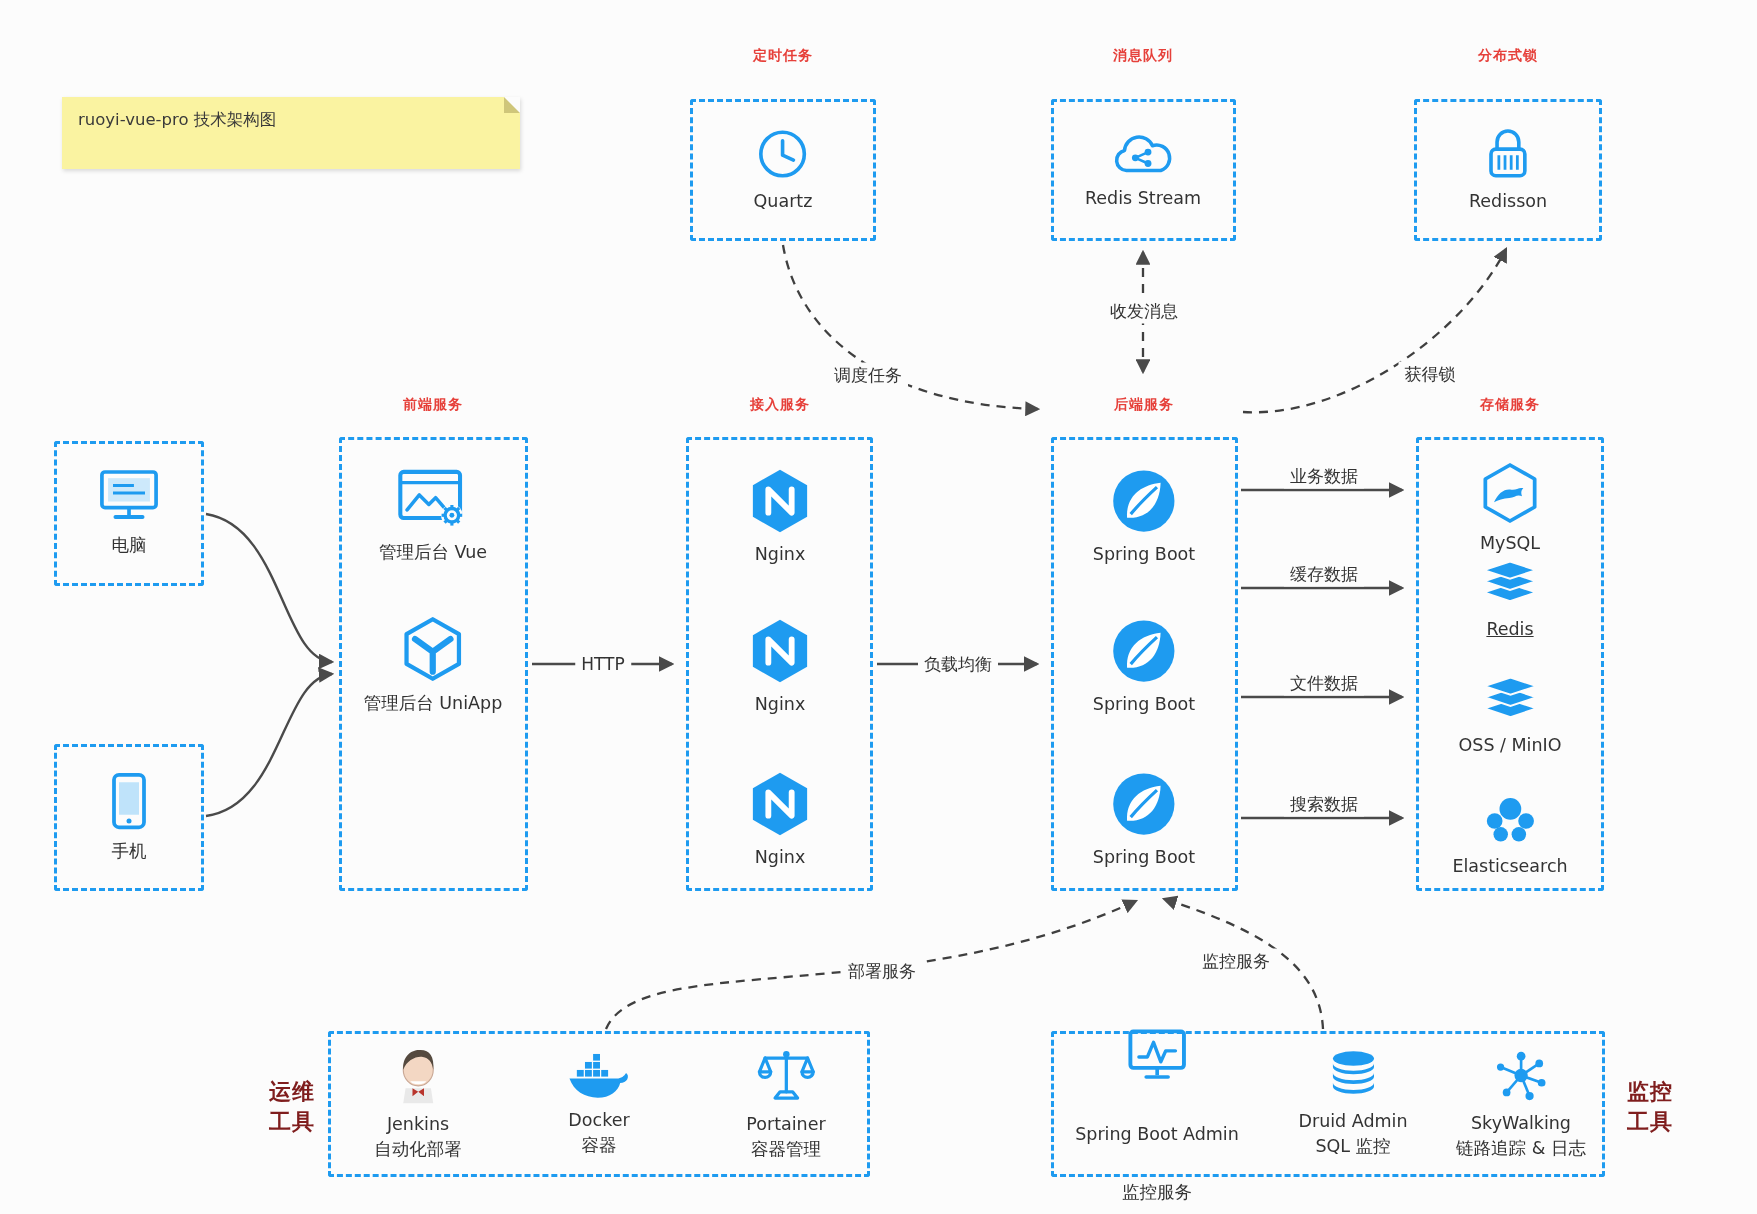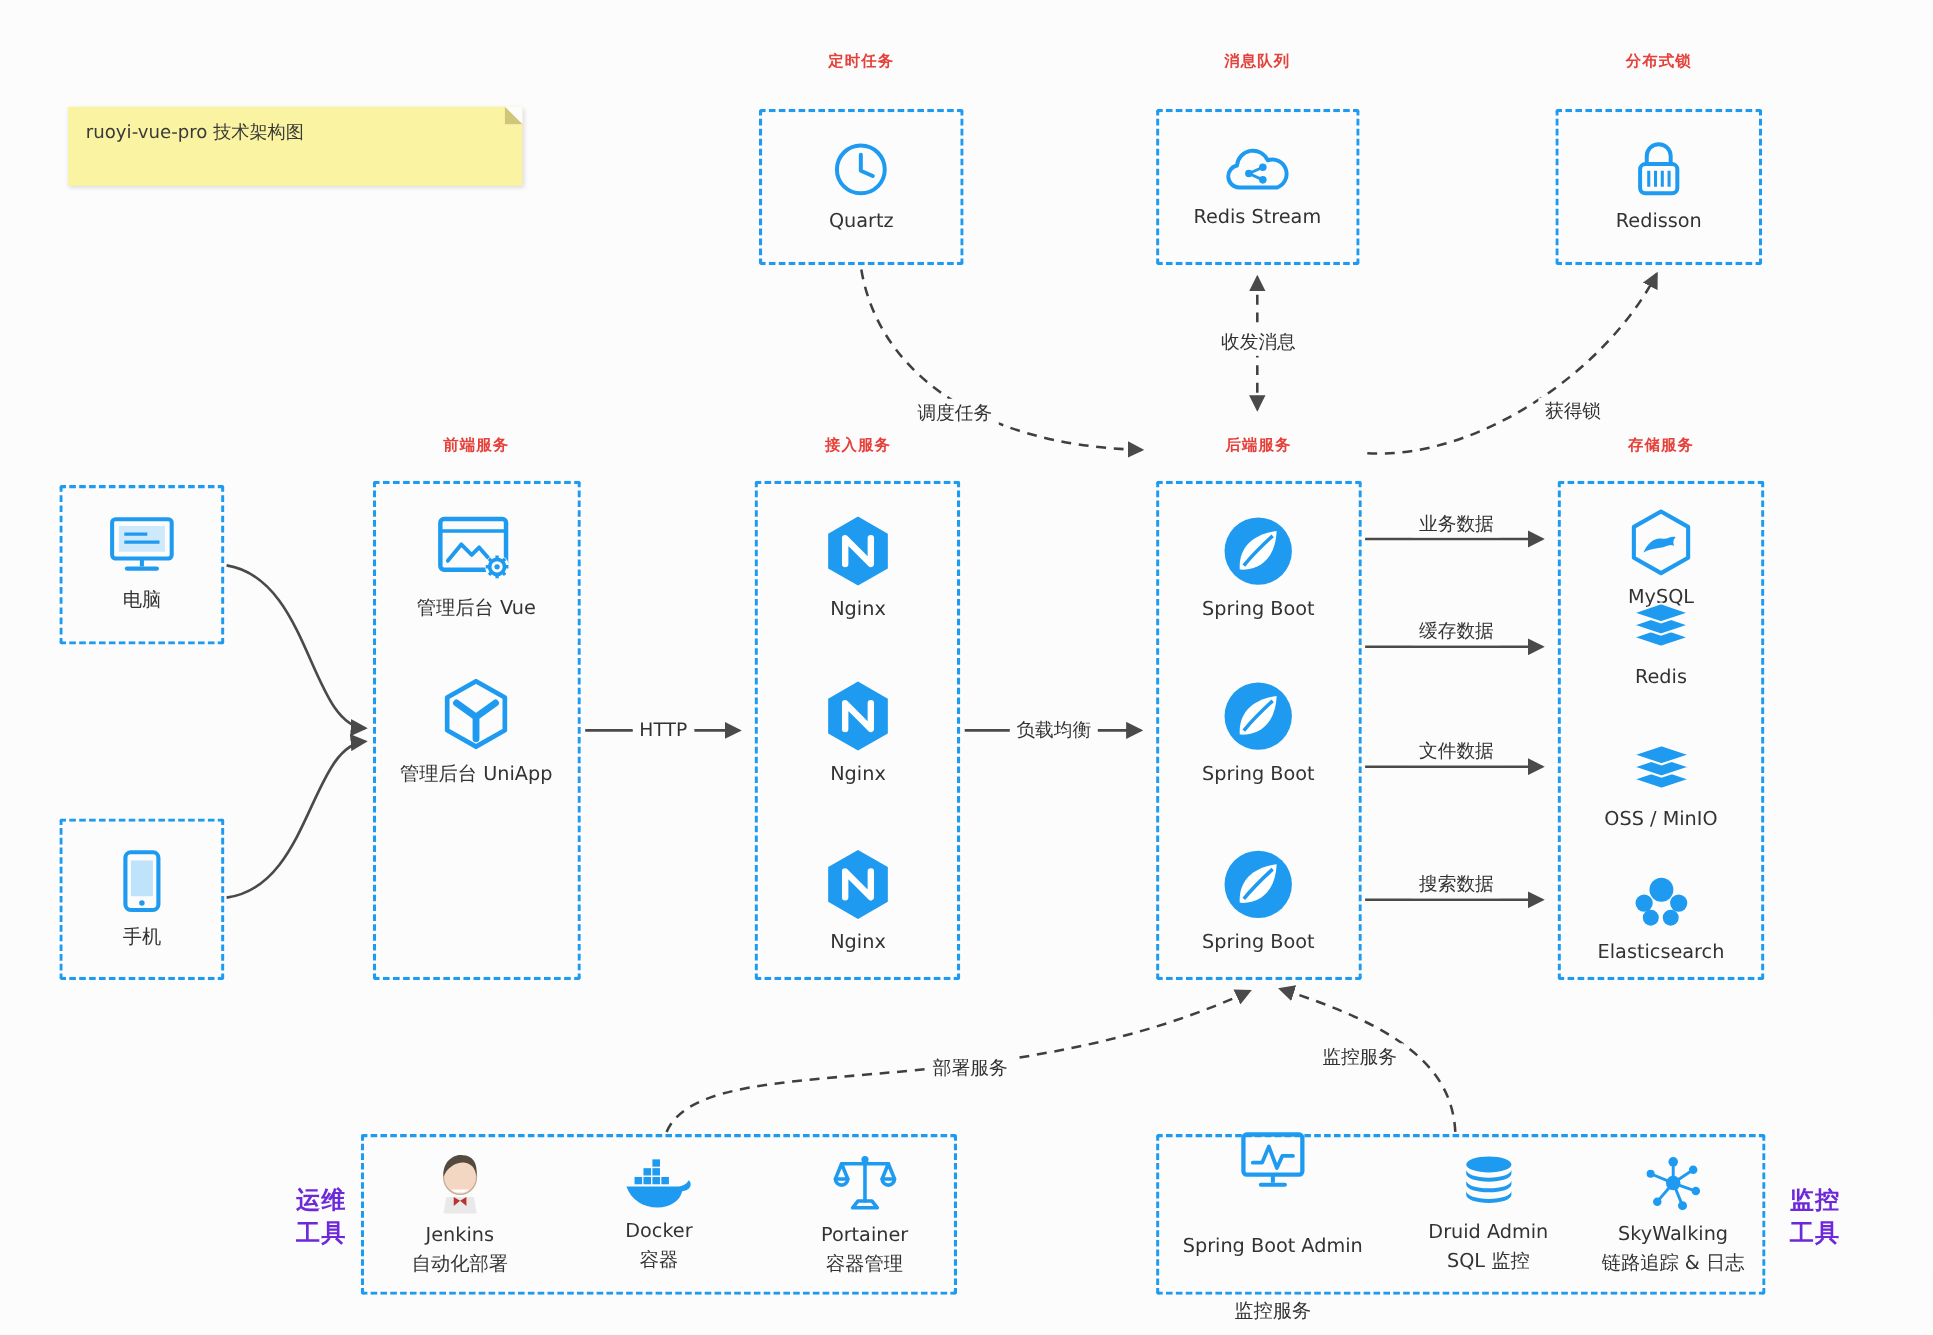--- a/index.html
+++ b/index.html
@@ -7,33 +7,33 @@
   body { font-family:"DejaVu Sans","Liberation Sans",sans-serif; color:#333; }
   .canvas { position:relative; width:1757px; height:1214px; background:#fcfcfc; overflow:hidden; }
 
   .edges { position:absolute; left:0; top:0; width:1757px; height:1214px; pointer-events:none; }
 
   .dbox { position:absolute; border:3px dashed #1e9bf0; border-radius:3px; }
 
   .red-title { position:absolute; transform:translateX(-50%); color:#e6403a; font-size:14px;
                font-weight:bold; white-space:nowrap; letter-spacing:1px; }
 
-  .side-title { position:absolute; transform:translateX(-50%); color:#6d28d9; font-size:22px;
+  .side-title { position:absolute; transform:translateX(-50%); color:#7f1d1d; font-size:22px;
                 font-weight:bold; text-align:left; line-height:30px; letter-spacing:1px; }
 
   .item { position:absolute; transform:translate(-50%,-50%); display:flex; flex-direction:column;
           align-items:center; gap:3px; white-space:nowrap; }
   .item svg { margin-bottom:5px; }
   .item .lbl { font-size:17.5px; color:#333; }
   .item .sub { font-size:17.5px; color:#333; }
 
   .edge-label { position:absolute; transform:translate(-50%,-50%); font-size:17px; color:#333;
                 background:#fcfcfc; padding:1px 6px; white-space:nowrap; }
 
-  .note { position:absolute; left:62px; top:97px; width:413px; height:72px; background:#faf3a1;
+  .note { position:absolute; left:62px; top:97px; width:458px; height:72px; background:#faf3a1;
           padding:9px 16px; font-size:16.5px; color:#3a3a3a; line-height:27px;
           box-shadow:1px 2px 4px rgba(0,0,0,.14); }
   .note::after { content:""; position:absolute; right:0; top:0; width:0; height:0;
                  border-top:16px solid #fcfcfc; border-left:16px solid #cfc67a; }
 </style>
 </head>
 <body>
 
 <div class="canvas">
 
@@ -218,21 +218,21 @@
   <div class="dbox" style="left:1416px; top:437px; width:188px; height:454px;"></div>
 
   <div class="item" style="left:1510px; top:507px;">
     <svg width="64" height="64" viewBox="0 0 48 48">
       <polygon points="24,3 42.5,13.5 42.5,34.5 24,45 5.5,34.5 5.5,13.5" fill="none" stroke="#1e9bf0" stroke-width="2.8" stroke-linejoin="round"></polygon>
       <path d="M12 31 C 15 24 20 20.5 25 21.5 C 28.5 22.2 30.5 19.5 34 20.5 C 32.5 22 32 23.5 33 26.5 C 29.5 24.5 27.5 27.5 23.5 27.8 C 19 28.2 15 29.5 12 31 Z" fill="#1e9bf0"></path>
     </svg>
     <span class="lbl">MySQL</span>
   </div>
 
-  <div class="item" style="left:1510px; top:586px;">
+  <div class="item" style="left:1510px; top:599px;text-decoration:underline;">
     <svg width="60" height="52" viewBox="0 0 48 42">
       <g fill="#1e9bf0" stroke="#fcfcfc" stroke-width="1.6">
         <path d="M24 20 L45 27 L24 34 L3 27 Z"></path>
         <path d="M24 11 L45 18 L24 25 L3 18 Z"></path>
         <path d="M24 2 L45 9 L24 16 L3 9 Z"></path>
       </g>
     </svg>
     <span class="lbl">Redis</span>
   </div>
 

